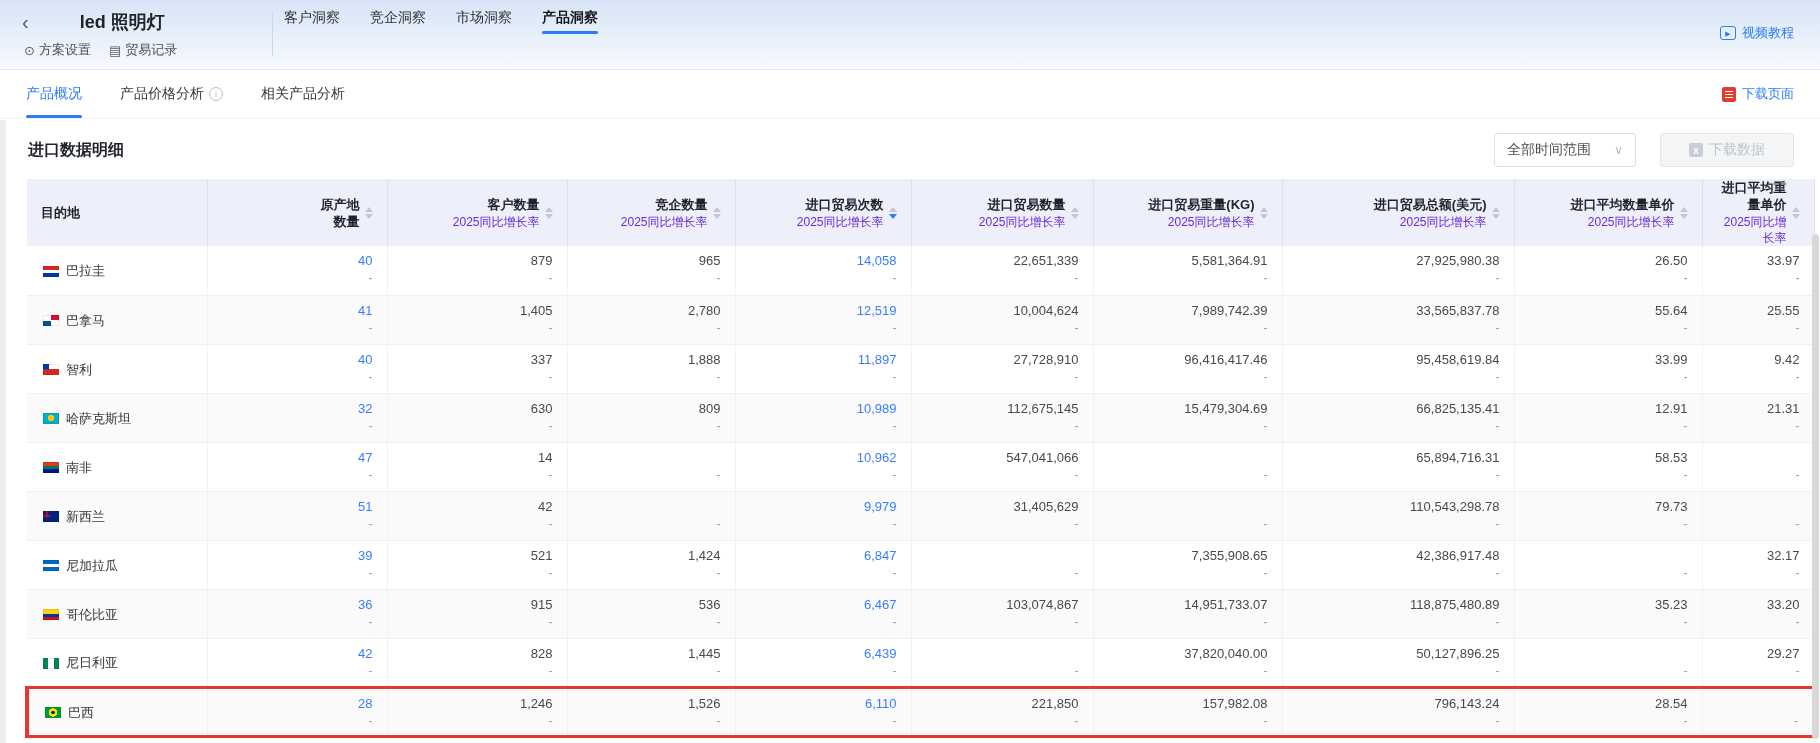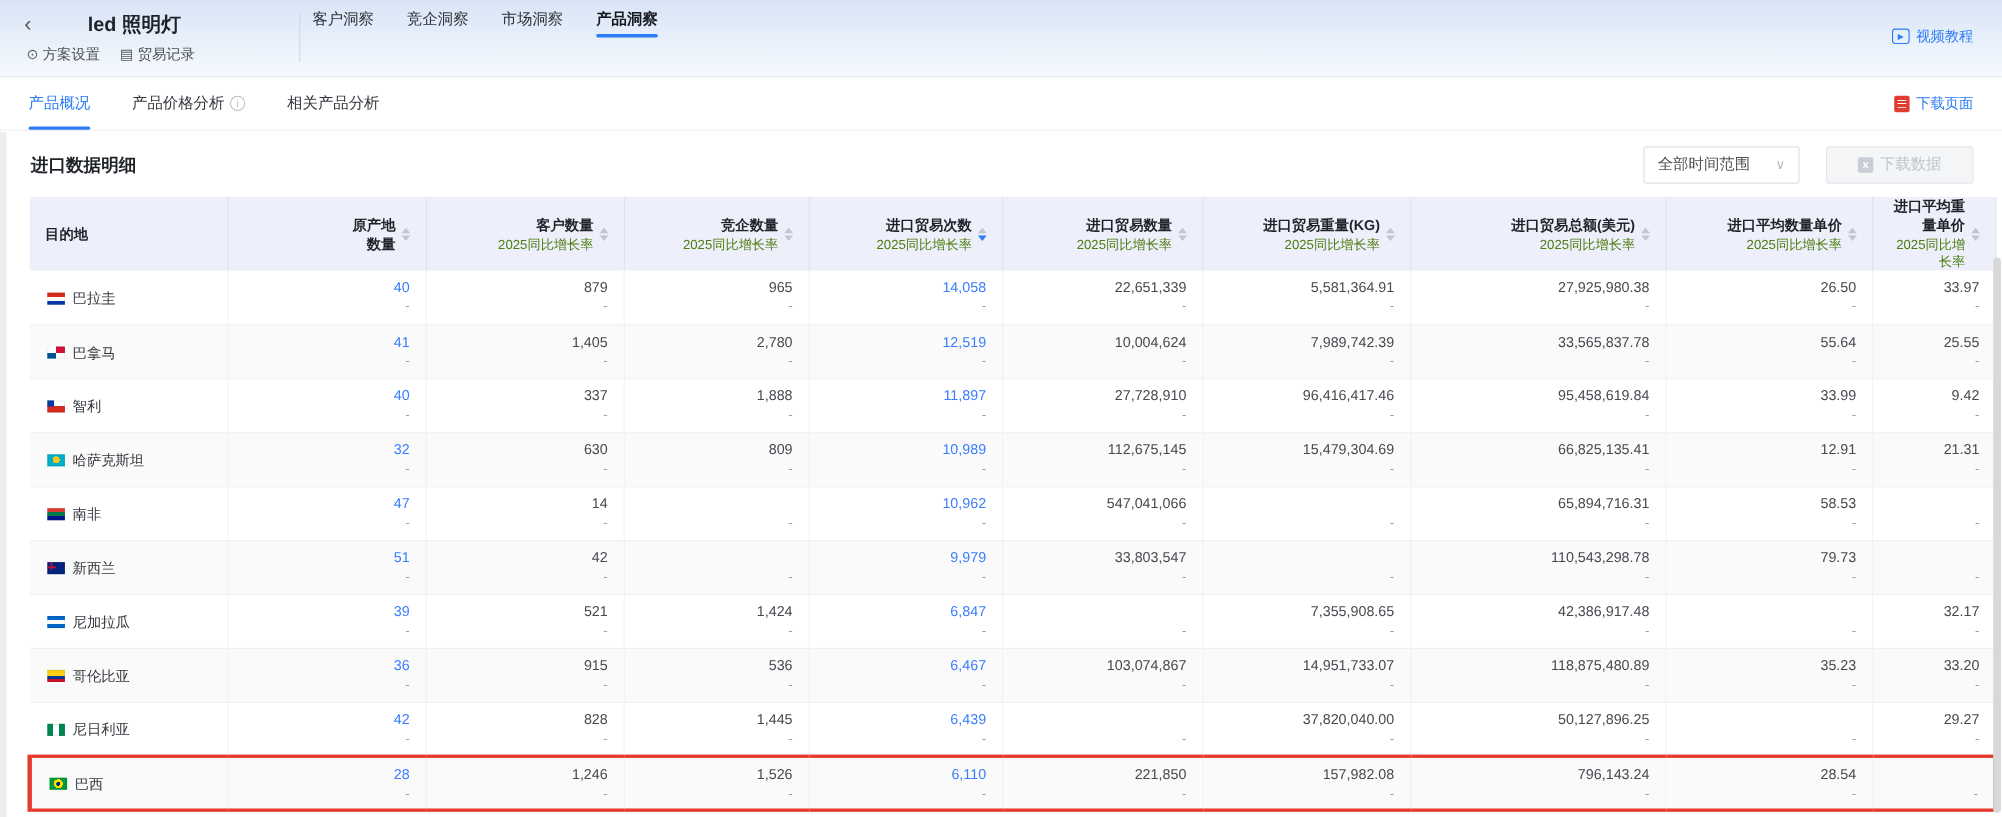--- a/index.html
+++ b/index.html
@@ -71,21 +71,21 @@
   
   .table-wrap { margin:0 8px 0 25px; }
   table { border-collapse:collapse; table-layout:fixed; width:1787px; }
   thead th { background:#edf0fa; height:58px; vertical-align:middle; padding:0 14px;
              border-right:1px solid #dde1ee; font-weight:normal; }
   thead th.left .th-wrap { justify-content:flex-start; }
   .th-wrap { display:flex; align-items:center; justify-content:flex-end; gap:5px; }
   .th-text { text-align:right; }
   th.left .th-text { text-align:left; }
   .th-l1 { font-size:13px; font-weight:bold; color:#1f2329; line-height:17px; }
-  .th-l2 { font-size:12px; color:#4d7c0f; line-height:16px; margin-top:1px; }
+  .th-l2 { font-size:12px; color:#6d28d9; line-height:16px; margin-top:1px; }
   .carets { display:inline-flex; flex-direction:column; gap:2px; }
   .caret { width:0; height:0; border-left:4px solid transparent; border-right:4px solid transparent; }
   .caret.up { border-bottom:5px solid #c2c6d1; }
   .caret.down { border-top:5px solid #c2c6d1; }
   .caret.down.active { border-top-color:#2b7cf6; }
 
   tbody td { height:49px; border-right:1px solid #f2f2f2; border-bottom:1px solid #f0f0f0;
              padding:5px 14px 3px; vertical-align:top; text-align:right; }
   tbody tr:nth-child(even) td { background:#fafafa; }
   td.dest { vertical-align:middle; text-align:left; padding-left:16px; }
@@ -556,21 +556,21 @@
           </td>
           <td>
             <div class="val"></div>
             <div class="growth">-</div>
           </td>
           <td>
             <div class="val link">9,979</div>
             <div class="growth">-</div>
           </td>
           <td>
-            <div class="val">33,803,547</div>
+            <div class="val">31,405,629</div>
             <div class="growth">-</div>
           </td>
           <td>
             <div class="val"></div>
             <div class="growth">-</div>
           </td>
           <td>
             <div class="val">110,543,298.78</div>
             <div class="growth">-</div>
           </td>

